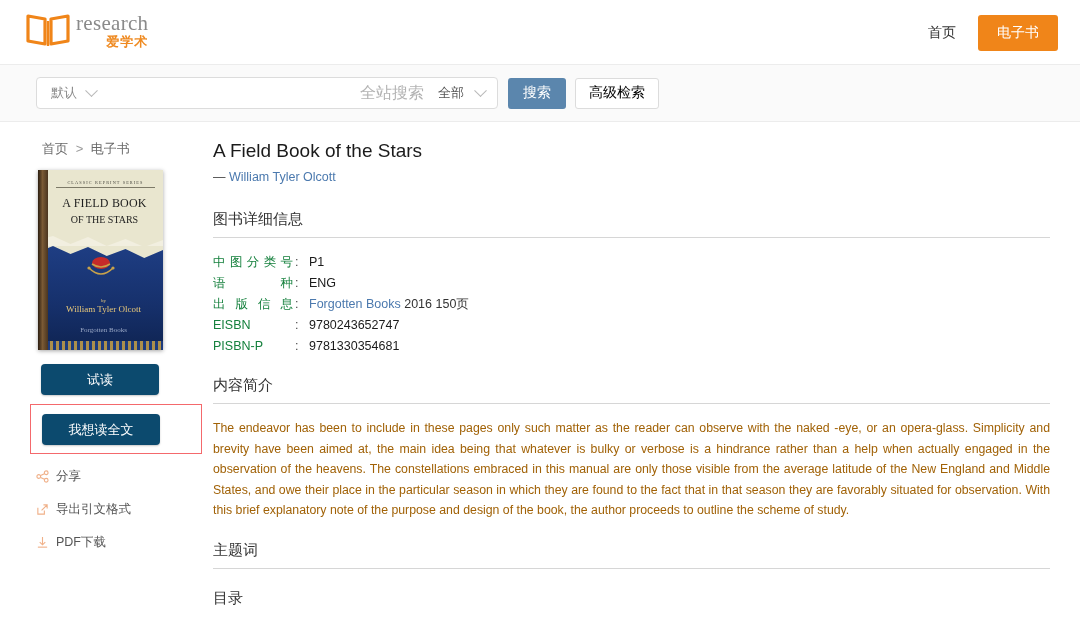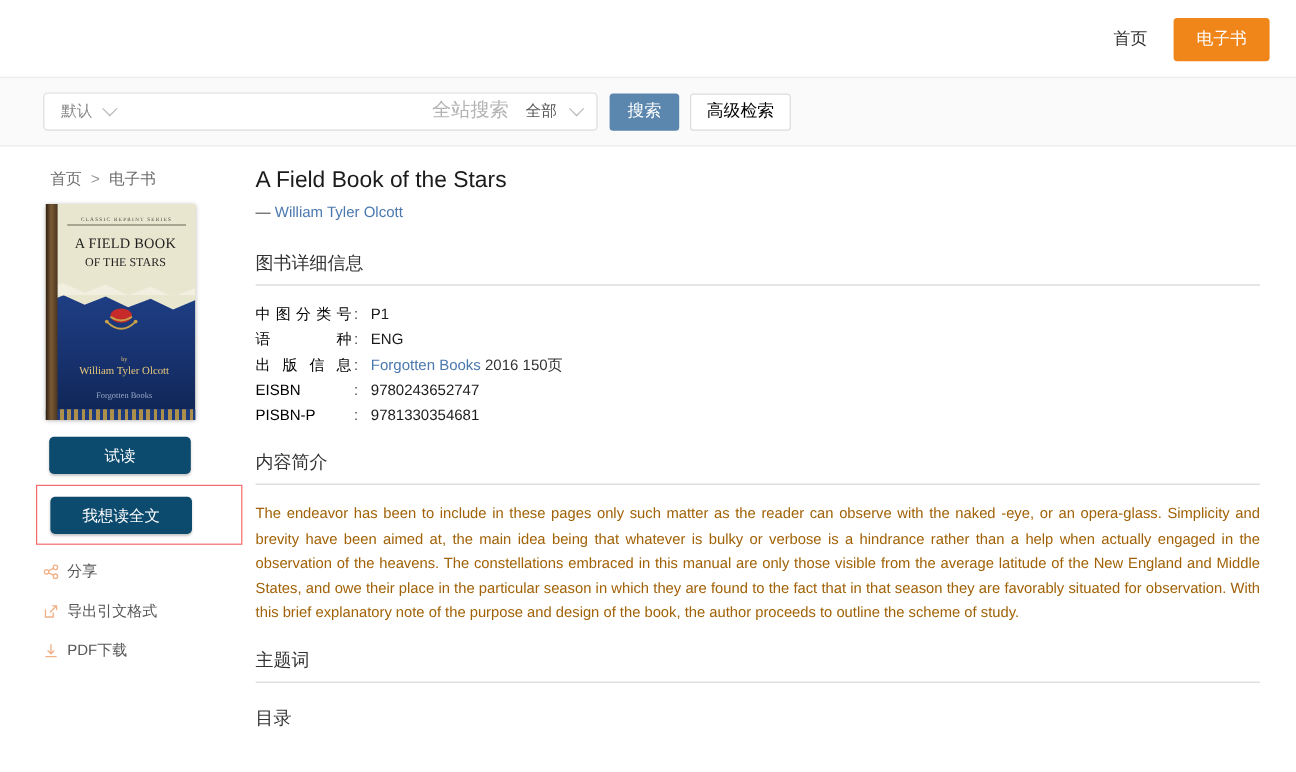--- a/index.html
+++ b/index.html
@@ -241,21 +241,21 @@
   .sec-rule { height: 1px; background: #d6d6d6; margin-bottom: 14px; }
 
   .meta-row {
     display: flex;
     font-size: 12.5px;
     line-height: 20px;
     margin-bottom: 1px;
   }
   .meta-k {
     width: 82px; flex: 0 0 82px;
-    color: #000000;
+    color: #15803d;
   }
   .meta-k.spread { text-align: justify; text-align-last: justify; padding-right: 2px; }
   .meta-c { width: 14px; flex: 0 0 14px; color: #4a4a4a; }
   .meta-v { color: #1b1b1b; font-weight: normal; }
   .meta-v.plain { font-weight: normal; color: #333; }
   .meta-v .lnk { color: #4b79ae; font-weight: normal; cursor: pointer; }
 
   .abstract {
     font-size: 12.3px;
     line-height: 20.5px;
@@ -265,20 +265,31 @@
   }
 
   .kw { font-size: 12.5px; color: #333; margin-left: 8px; }
 
   .sec-block { margin-top: 20px; }
 </style>
 </head>
 <body>
 
 <div class="header">
+  <div class="logo-wrap">
+    <svg class="logo-book" viewBox="0 0 48 40">
+      <path d="M4 6 L21 9 L21 34 L4 31 Z" fill="none" stroke="#f08519" stroke-width="3.2" stroke-linejoin="round"></path>
+      <path d="M44 6 L27 9 L27 34 L44 31 Z" fill="none" stroke="#f08519" stroke-width="3.2" stroke-linejoin="round"></path>
+      <path d="M24 11 L24 36" stroke="#f08519" stroke-width="2.4"></path>
+    </svg>
+    <div class="logo-text">
+      <span class="logo-en">research</span>
+      <span class="logo-cn">爱学术</span>
+    </div>
+  </div>
   <div class="header-nav">
     <a class="nav-link">首页</a>
     <button class="nav-btn">电子书</button>
   </div>
 </div>
 
 <div class="searchbar-zone">
   <div class="search-box">
     <div class="sel-left">
       <span class="sel-left-label">默认</span>

